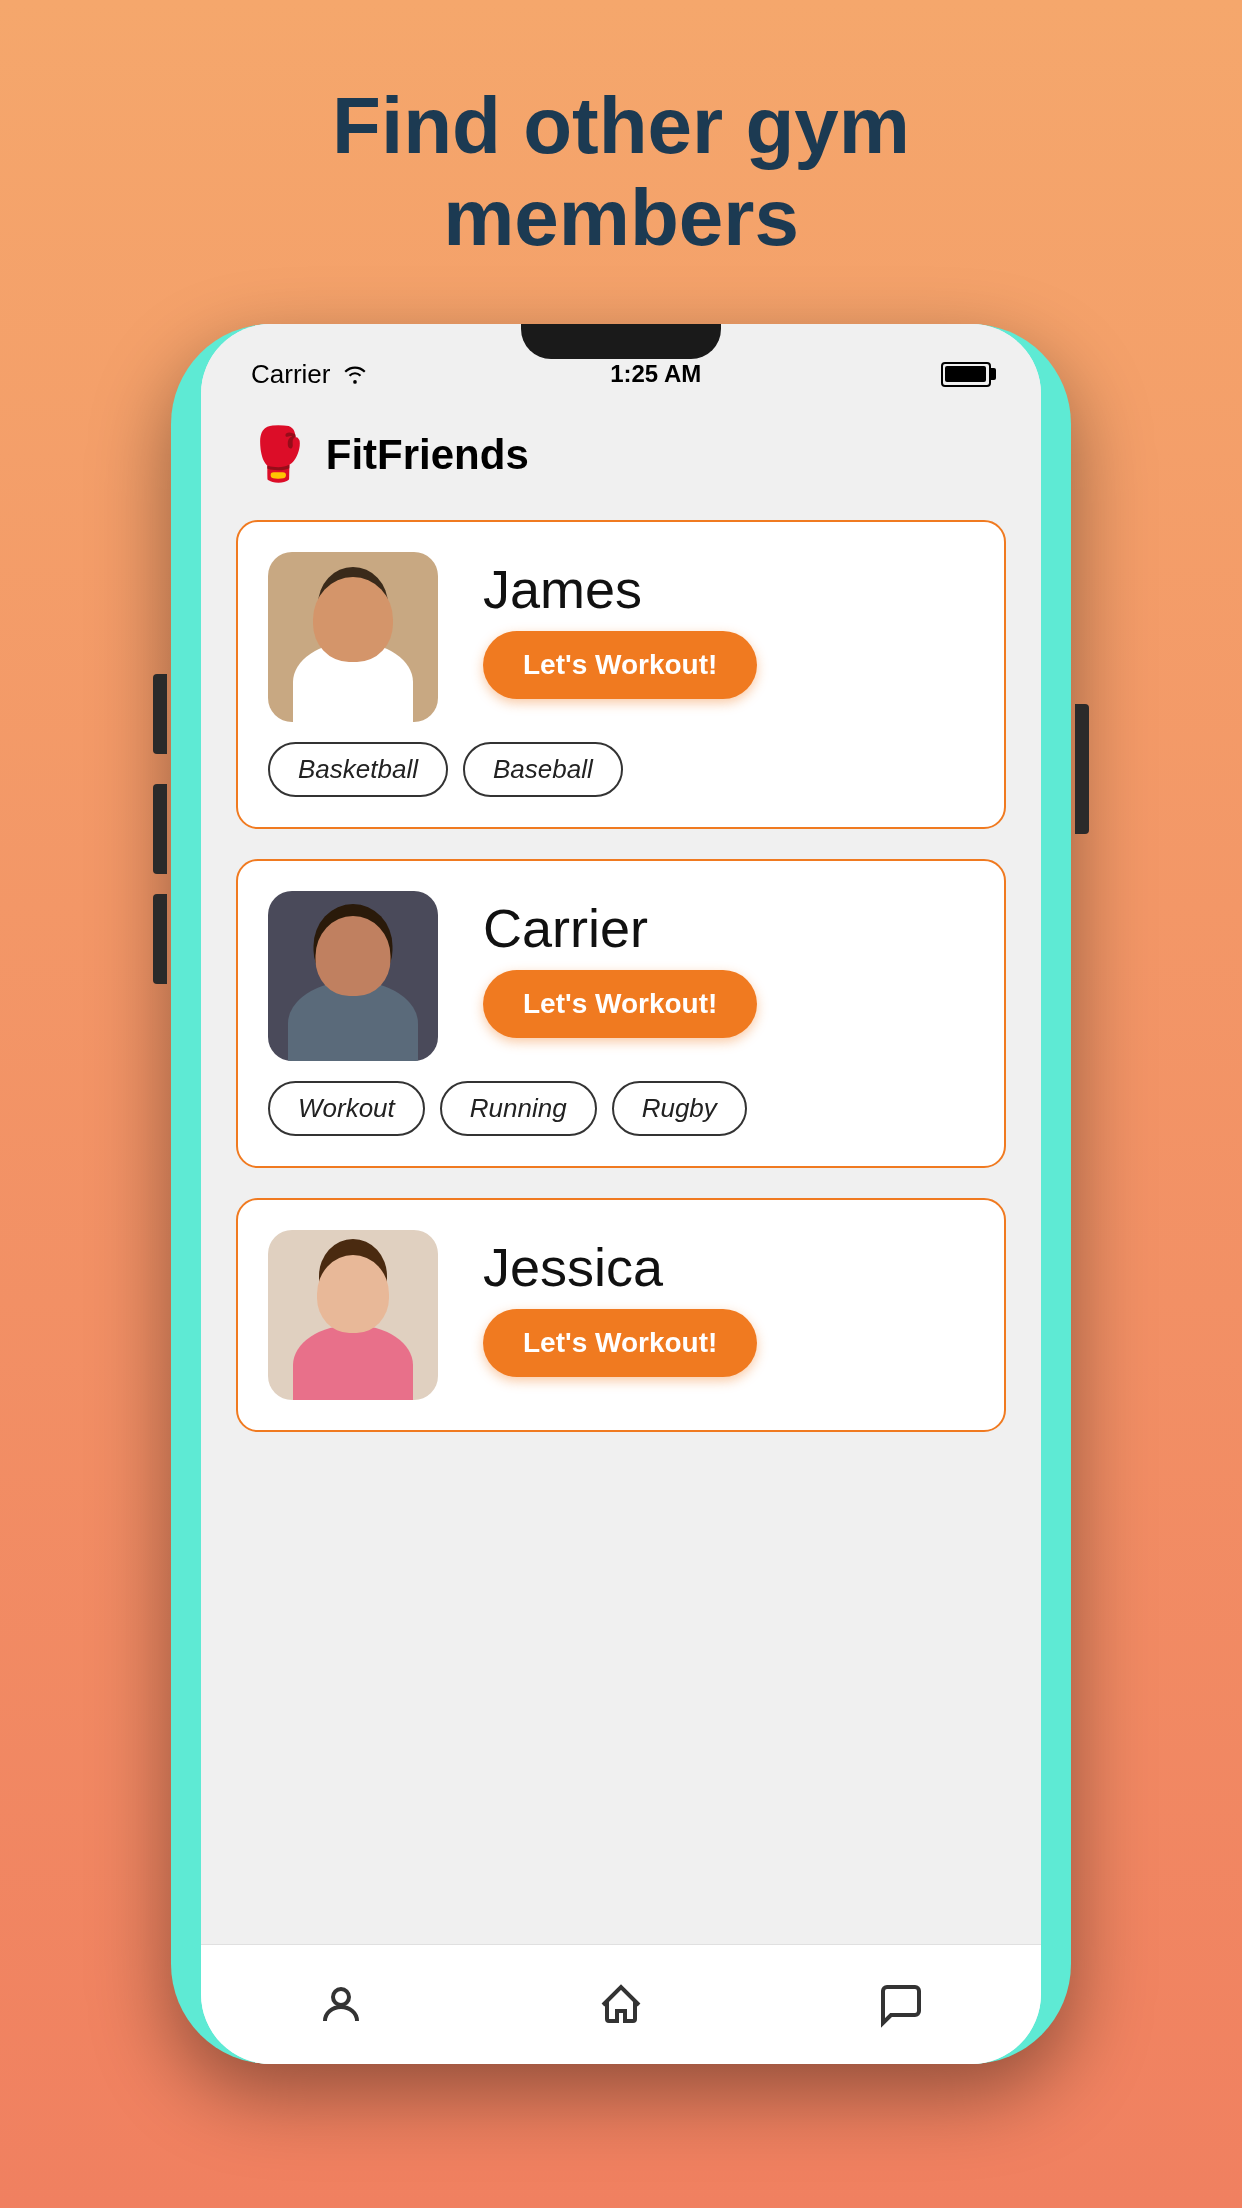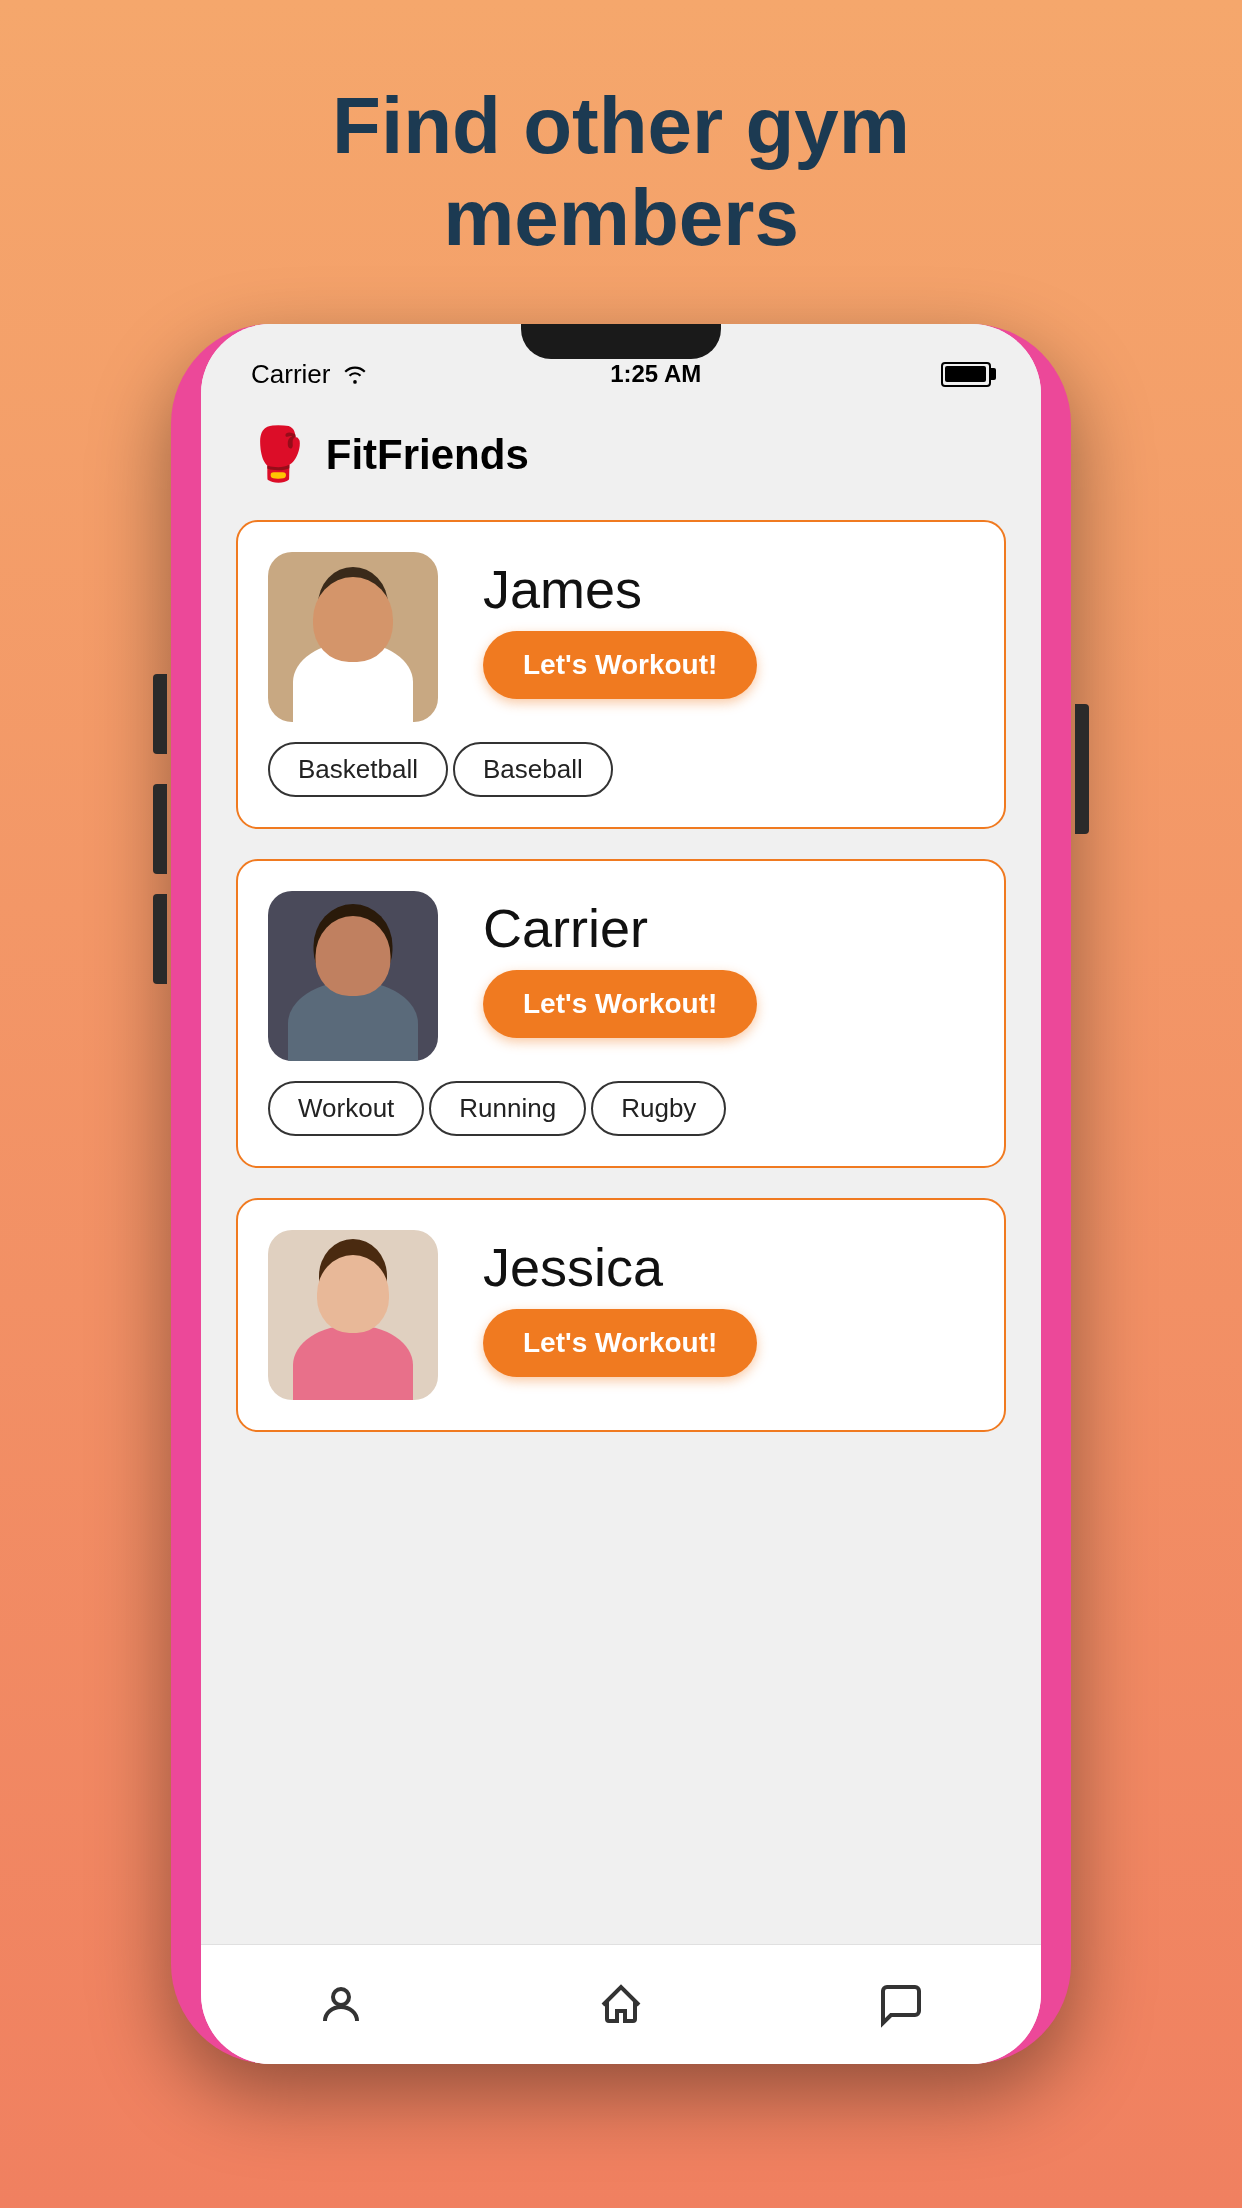--- a/index.html
+++ b/index.html
@@ -22,21 +22,21 @@
       text-align: center;
       margin-top: 80px;
       line-height: 1.15;
       width: 700px;
     }
 
     .phone-wrapper {
       margin-top: 60px;
       width: 900px;
       height: 1740px;
-      background: #ec4899;
+      background: #5eead4;
       border-radius: 100px;
       position: relative;
       display: flex;
       align-items: center;
       justify-content: center;
       box-shadow: 0 30px 80px rgba(0,0,0,0.4);
     }
 
     
     .phone-wrapper::before {
@@ -244,22 +244,23 @@
       font-size: 28px;
       font-weight: 700;
       cursor: pointer;
       align-self: flex-start;
       box-shadow: 0 4px 12px rgba(240,122,32,0.4);
     }
 
     .member-tags {
       display: flex;
       flex-wrap: wrap;
-      gap: 5px;
+      gap: 15px;
       margin-top: 20px;
+      font-style: italic;
     }
 
     .tag {
       border: 2px solid #333;
       border-radius: 50px;
       padding: 10px 28px;
       font-size: 26px;
       color: #222;
       background: #fff;
       font-weight: 400;

